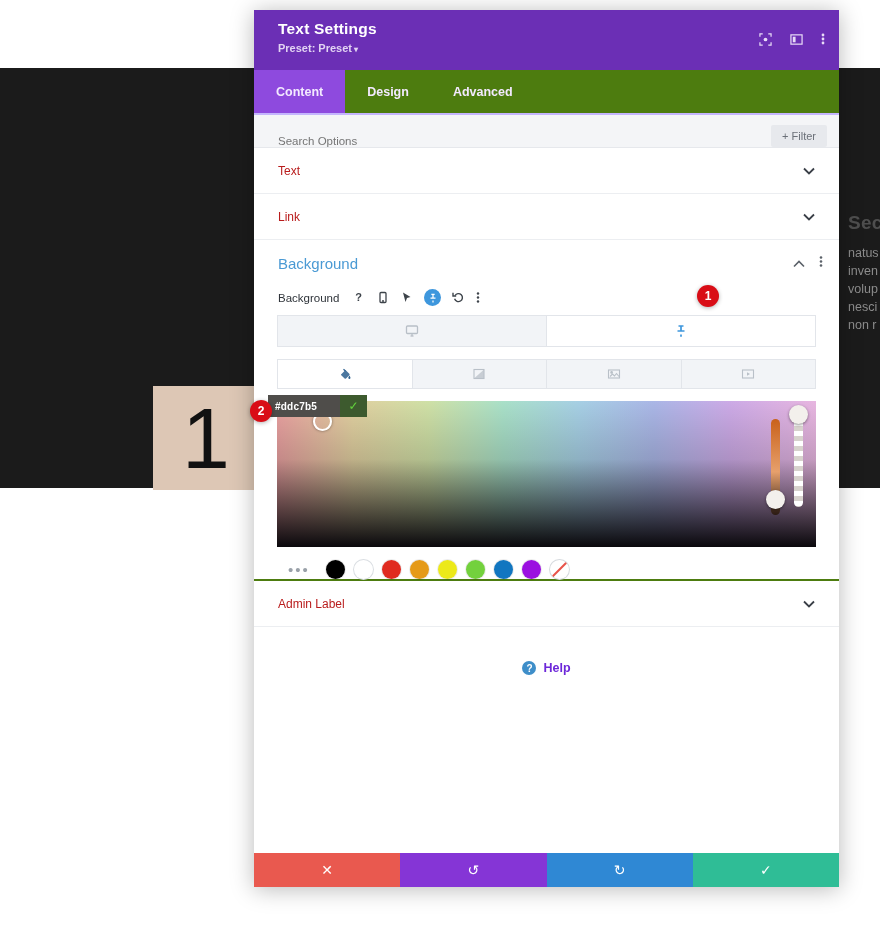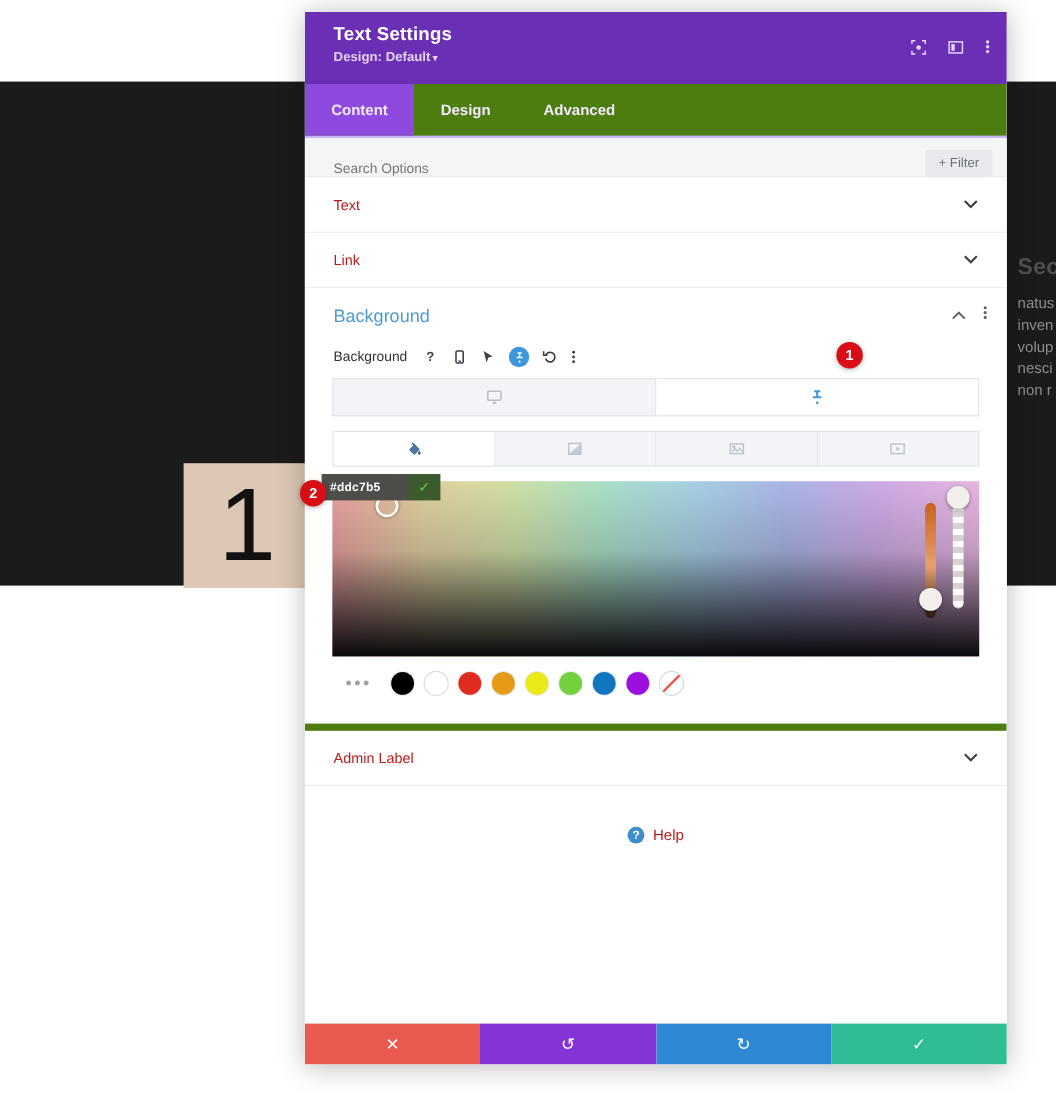--- a/index.html
+++ b/index.html
@@ -94,21 +94,21 @@
 
   .acc-row {
     height: 46px; display: flex; align-items: center;
     justify-content: space-between; padding: 0 24px;
     border-bottom: 1px solid #eceef1; cursor: pointer;
   }
   .acc-label { font-size: 12px; color: #b91c1c; }
   .chev { color: #3a3f47; font-size: 11px; }
 
   
-  .bg-sec { padding: 0 0 24px 0; border-bottom: 6px solid #4d7c0f; }
+  .bg-sec { padding: 0 0 0 0; border-bottom: 2px solid #4d7c0f; }
   .bg-head {
     height: 46px; display: flex; align-items: center;
     justify-content: space-between; padding: 0 16px 0 24px;
   }
   .bg-title { font-size: 15px; color: #4a9ad4; }
   .bg-head-r { display: flex; align-items: center; gap: 14px; color: #5b6169; }
 
   .ctl-row {
     display: flex; align-items: center; gap: 11px;
     padding: 3px 24px 9px 24px;
@@ -223,21 +223,21 @@
   
   .help-row {
     display: flex; align-items: center; justify-content: center;
     gap: 7px; padding: 34px 0 0 0; cursor: pointer;
   }
   .help-ic {
     width: 14px; height: 14px; border-radius: 50%; background: #3e8ec9;
     color: #fff; font-size: 10px; font-weight: 700;
     display: flex; align-items: center; justify-content: center;
   }
-  .help-tx { font-size: 12.5px; color: #b91c1c; }
+  .help-tx { font-size: 12.5px; color: #6d28d9; font-weight: bold; }
 
   
   .m-foot { height: 34px; display: flex; flex: 0 0 auto; }
   .fbtn {
     flex: 1; display: flex; align-items: center; justify-content: center;
     color: #fff; font-size: 14px; cursor: pointer;
   }
   .fbtn.discard { background: #e9594f; }
   .fbtn.undo    { background: #8535d6; }
   .fbtn.redo    { background: #2f88d4; }
@@ -270,21 +270,21 @@
     <div class="right-line">nesci</div>
     <div class="right-line">non r</div>
   </div>
 </div>
 
 <div id="modal">
 
   <div class="m-head">
     <div class="m-title">Text Settings</div>
     <div class="m-preset">
-      <span>Design: Default</span><span class="carat">▾</span>
+      <span>Preset: Preset</span><span class="carat">▾</span>
     </div>
     <div class="m-head-icons">
       <span class="hicon">
         <svg width="13" height="13" viewBox="0 0 14 14" fill="none" stroke="currentColor" stroke-width="1.3">
           <path d="M1 4V1h3M10 1h3v3M13 10v3h-3M4 13H1v-3"></path>
             <circle cx="7" cy="7" r="2" fill="currentColor" stroke="none"></circle>
         </svg>
       </span>
       <span class="hicon">
         <svg width="13" height="13" viewBox="0 0 14 14" fill="none" stroke="currentColor" stroke-width="1.3">

